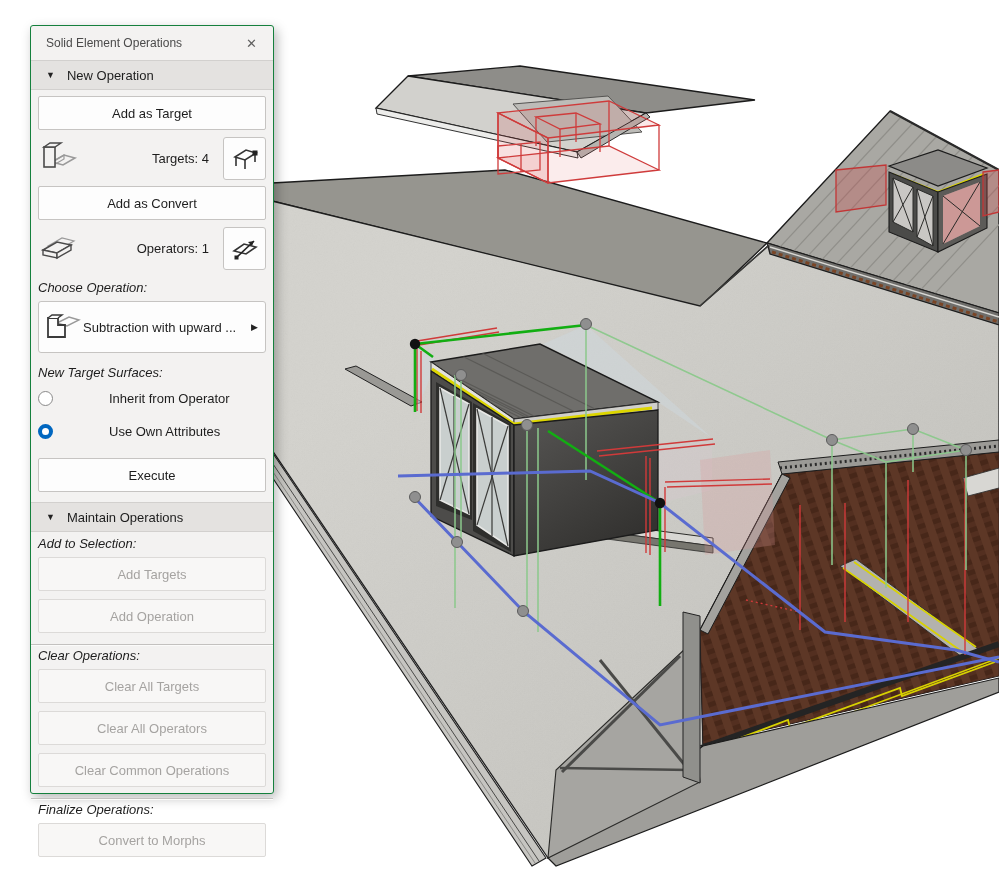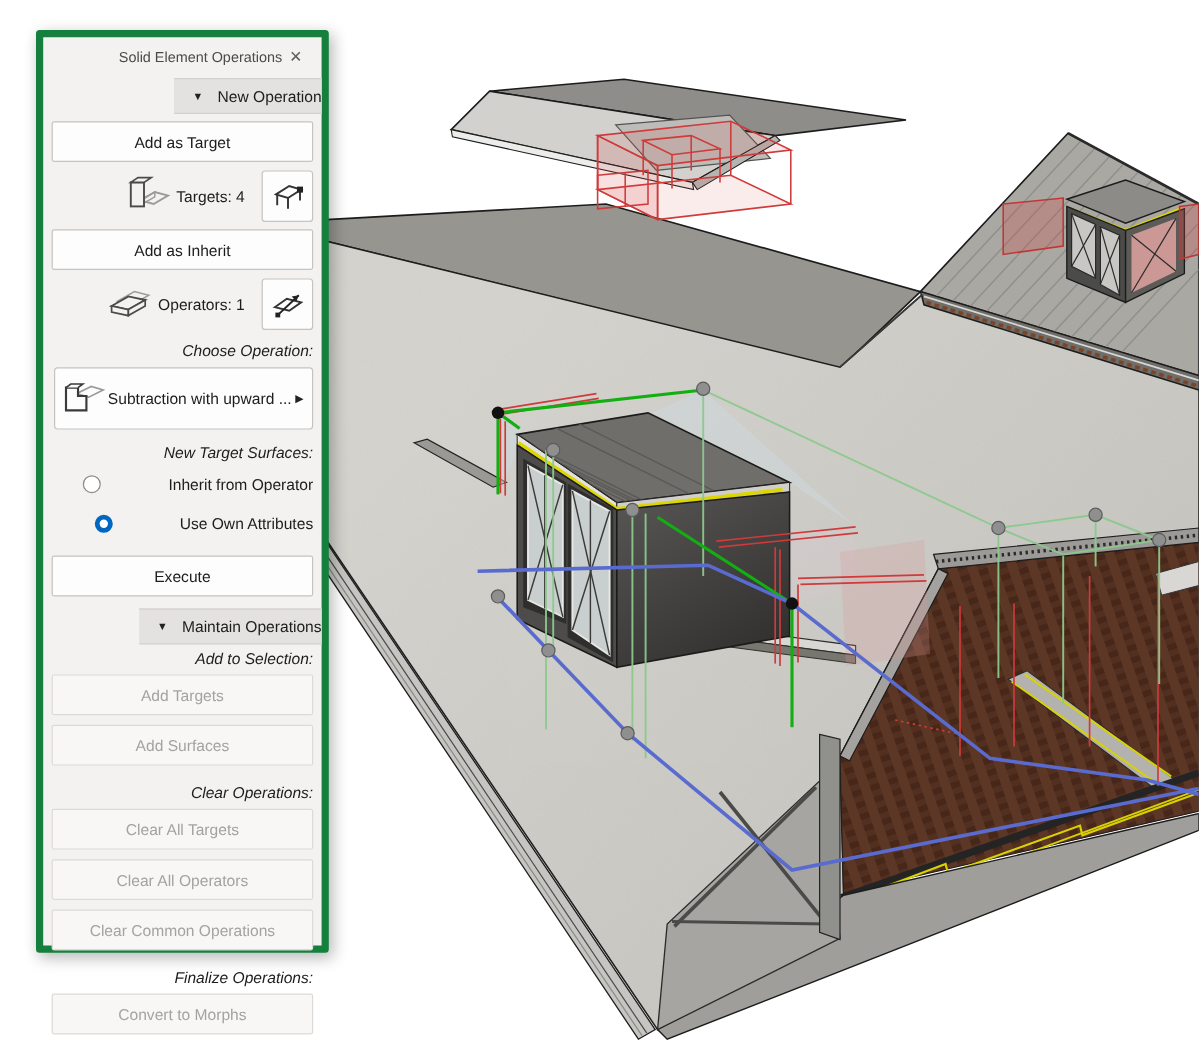--- a/index.html
+++ b/index.html
@@ -1,23 +1,23 @@
 <!DOCTYPE html>
 <html><head>
 <meta charset="utf-8">
 <style>
   html,body{margin:0;padding:0;}
   body{width:999px;height:872px;position:relative;overflow:hidden;background:#fff;
        font-family:"Liberation Sans","DejaVu Sans",sans-serif;}
   #scene{position:absolute;left:0;top:0;}
   
   .palette{position:absolute;left:30px;top:25px;width:244px;height:769px;
-    background:#f3f2f1;border:6px solid #15803d;border-radius:3px;
+    background:#f3f2f1;border:1px solid #15803d;border-radius:3px;
     box-shadow:3px 4px 12px rgba(0,0,0,.28);box-sizing:border-box;
-    display:flex;flex-direction:column;font-size:13px;color:#1d1d1d;align-items:flex-end;}
+    display:flex;flex-direction:column;font-size:13px;color:#1d1d1d;}
   .titlebar{height:34px;display:flex;align-items:center;padding:0 10px 0 15px;flex:0 0 auto;}
   .titlebar .title{flex:1;font-size:12px;color:#4a4a4a;}
   .titlebar .close{color:#5f5f5f;font-size:13px;cursor:default;padding:2px 6px;}
   .sect-hdr{height:28px;background:#e4e2e0;border-top:1px solid #d2d0ce;border-bottom:1px solid #d2d0ce;
     display:flex;align-items:center;padding-left:15px;flex:0 0 auto;margin-bottom:2px;}
   .sect-hdr .chev{font-size:9px;color:#222;margin-right:12px;}
   .btn{display:block;margin:4px 7px;height:34px;line-height:27px;text-align:center;
     background:#fdfdfd;border:1px solid #c6c4c2;border-radius:2px;flex:0 0 auto;
     font-size:13px;color:#1d1d1d;padding:0;width:calc(100% - 14px);box-sizing:border-box;
     font-family:inherit;}
@@ -346,21 +346,21 @@
       <svg width="28" height="26" viewBox="0 0 28 26">
         <polygon points="4,12 15,5 25,8 14,15" fill="none" stroke="#333" stroke-width="1.6"></polygon>
         <line x1="5" y1="12" x2="5" y2="21" stroke="#333" stroke-width="1.6"></line>
         <line x1="14" y1="15" x2="14" y2="24" stroke="#333" stroke-width="1.6"></line>
         <line x1="24" y1="8" x2="24" y2="17" stroke="#333" stroke-width="1.6"></line>
         <rect x="21.5" y="5.5" width="5" height="5" fill="#222"></rect>
       </svg>
     </span>
   </div>
 
-  <button class="btn">Add as Inherit</button>
+  <button class="btn">Add as Convert</button>
 
   <div class="iconrow">
     <span class="bigicon">
       <svg width="40" height="34" viewBox="0 0 40 34">
         <polygon points="10,16 24,8 36,11 22,19" fill="none" stroke="#9a9a9a" stroke-width="1.2"></polygon>
         <polygon points="5,20 19,12 33,15 19,23" fill="#f3f2f1" stroke="#4a4a4a" stroke-width="1.6"></polygon>
         <polygon points="5,20 5,25 19,28 19,23" fill="#f3f2f1" stroke="#4a4a4a" stroke-width="1.4"></polygon>
         <polygon points="19,23 33,15 33,20 19,28" fill="#f3f2f1" stroke="#4a4a4a" stroke-width="1.4"></polygon>
       </svg>
     </span>
@@ -402,21 +402,21 @@
   <button class="btn">Execute</button>
 
   <div class="spacer-s"></div>
   <div class="sect-hdr">
     <span class="chev">▼</span>
     <span>Maintain Operations</span>
   </div>
 
   <div class="lbl" style="margin-top:2px">Add to Selection:</div>
   <button class="btn disabled" aria-disabled="true">Add Targets</button>
-  <button class="btn disabled" aria-disabled="true">Add Surfaces</button>
+  <button class="btn disabled" aria-disabled="true">Add Operation</button>
 
   <div class="divider"></div>
   <div class="lbl" style="margin-top:0">Clear Operations:</div>
   <button class="btn disabled" aria-disabled="true">Clear All Targets</button>
   <button class="btn disabled" aria-disabled="true">Clear All Operators</button>
   <button class="btn disabled" aria-disabled="true">Clear Common Operations</button>
 
   <div class="divider"></div>
   <div class="lbl" style="margin-top:0">Finalize Operations:</div>
   <button class="btn disabled" aria-disabled="true">Convert to Morphs</button>

